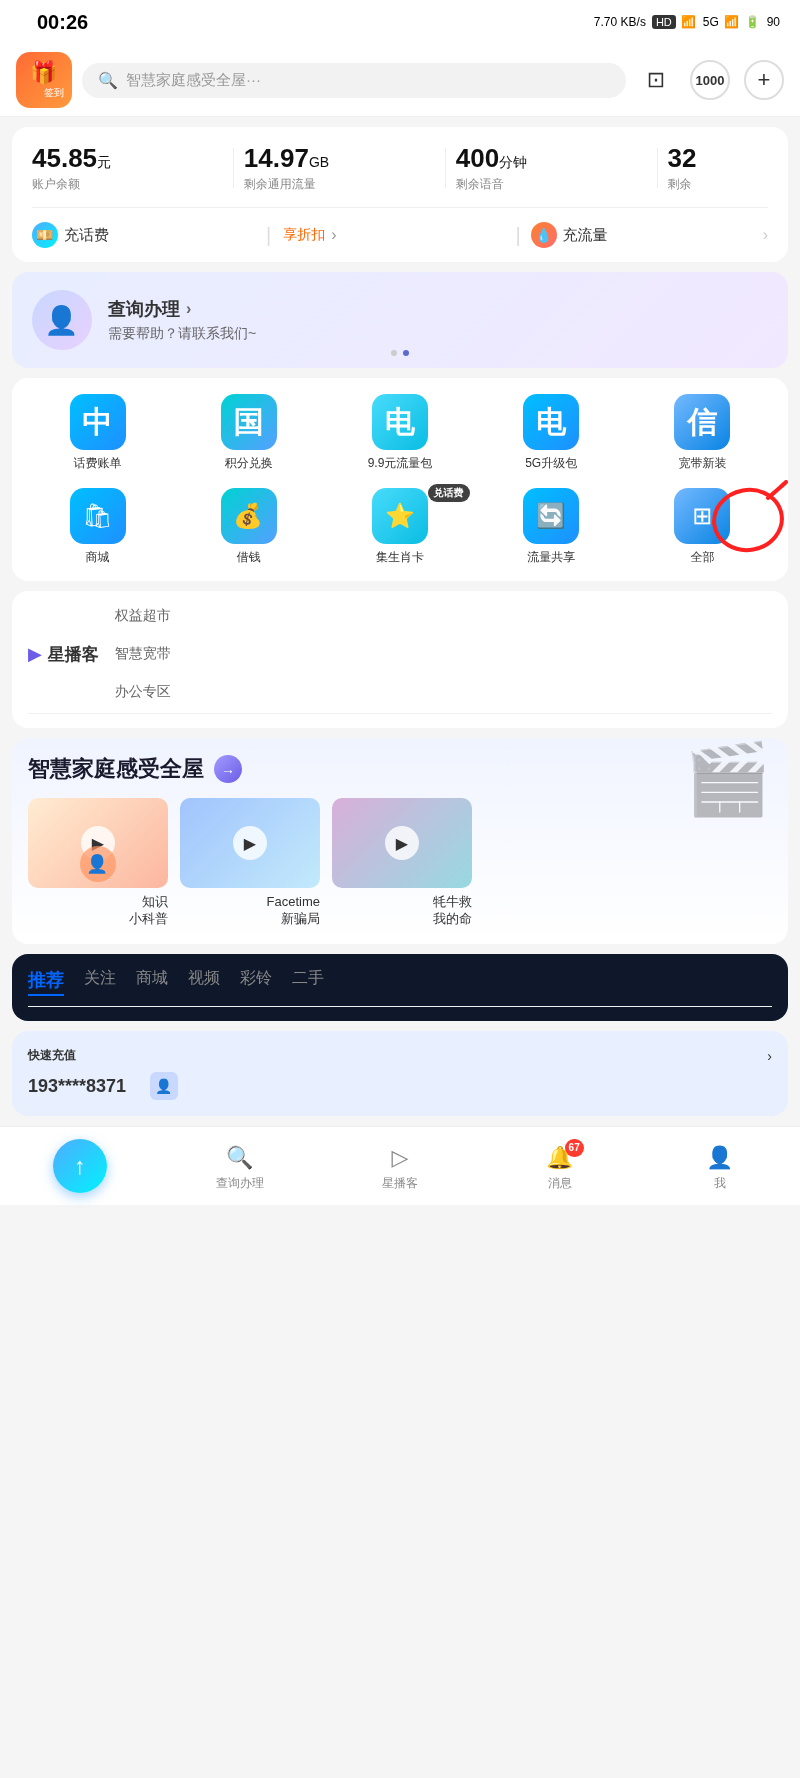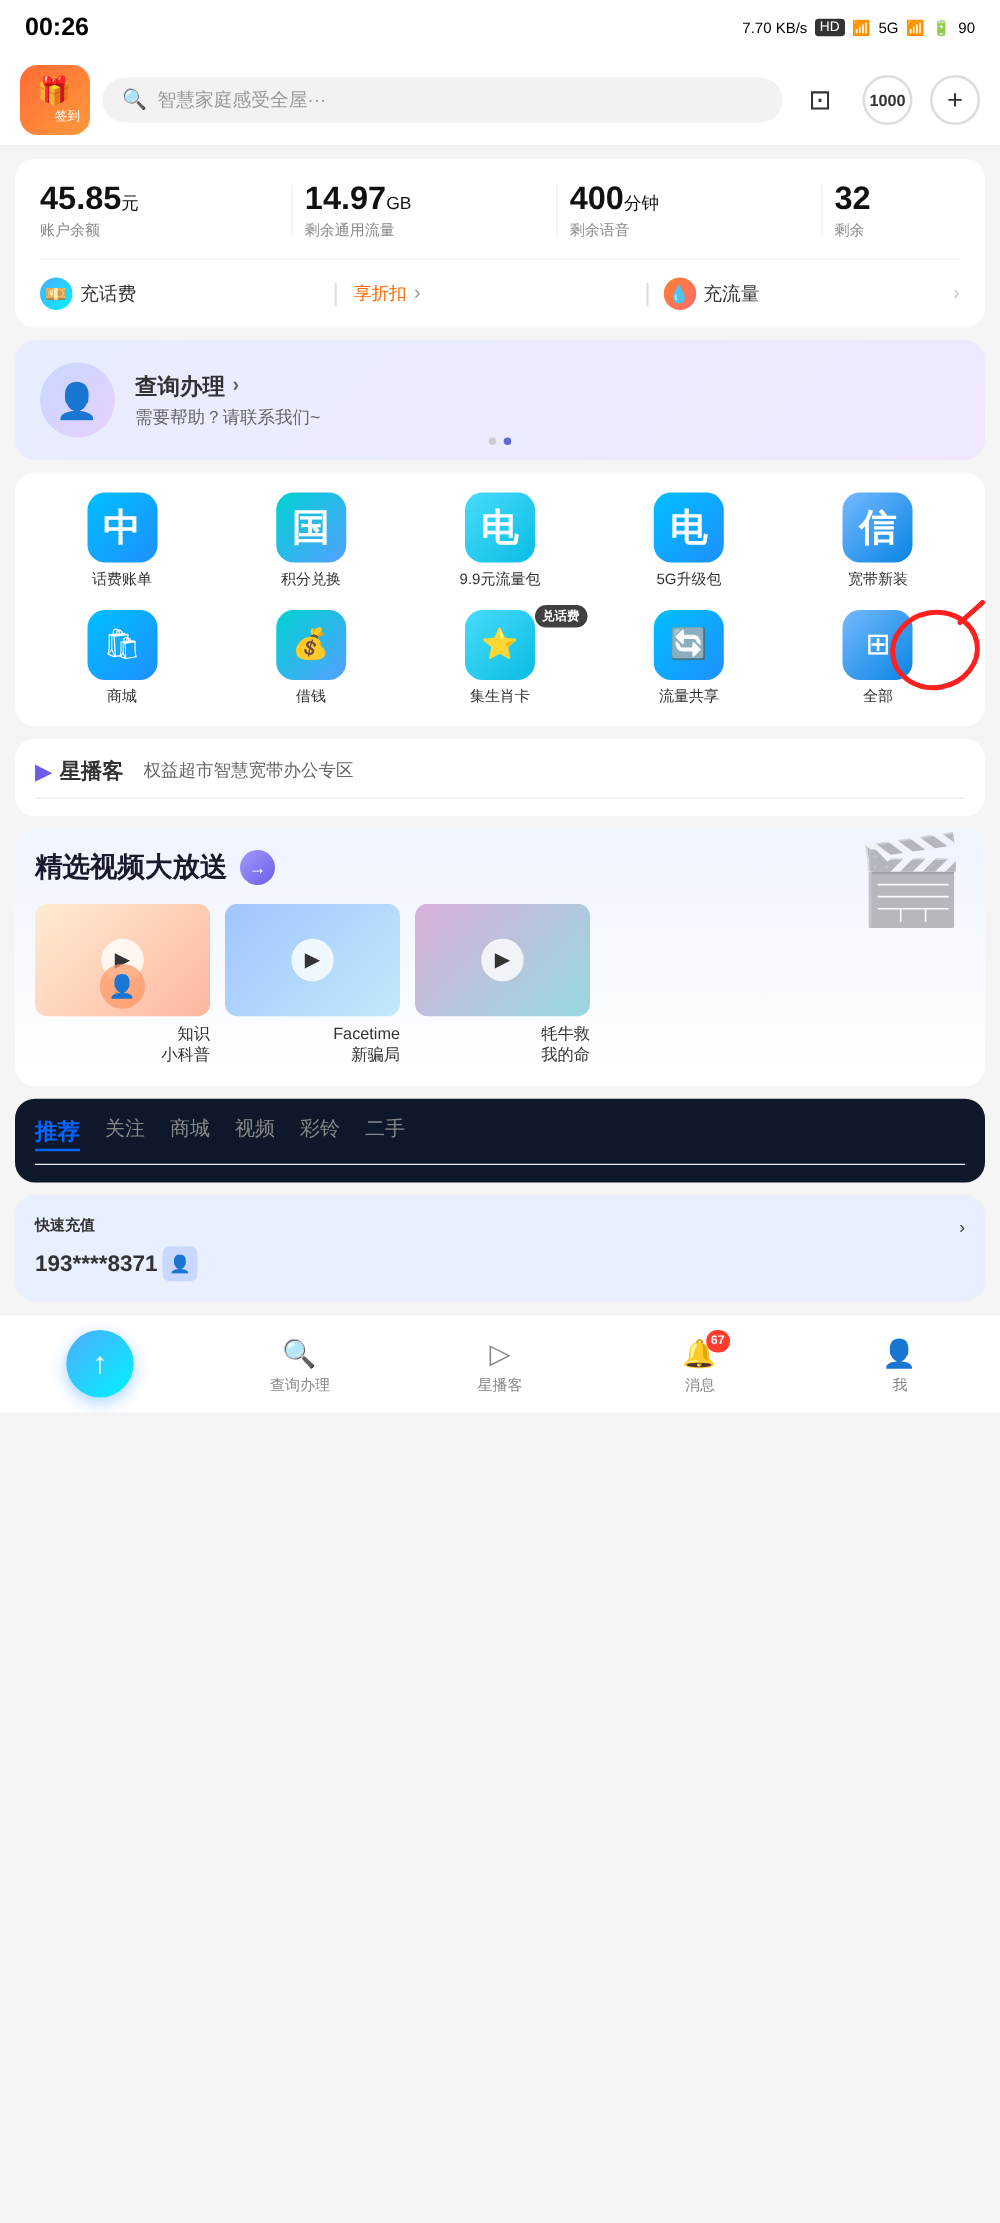--- a/index.html
+++ b/index.html
@@ -18,20 +18,21 @@
       display: flex;
       justify-content: space-between;
       align-items: center;
       padding: 8px 20px;
       height: 44px;
     }
     .status-time {
       font-size: 20px;
       font-weight: 600;
       color: #000;
+      margin-left: 17px;
     }
     .status-icons {
       display: flex;
       align-items: center;
       gap: 6px;
       font-size: 13px;
       color: #000;
     }
     .status-icons span { font-size: 12px; }
 
@@ -288,21 +289,23 @@
       color: #6c5ce7;
       font-size: 18px;
     }
     .tab-brand-text {
       font-size: 17px;
       font-weight: 700;
       color: #333;
     }
     .tab-items {
       display: flex;
+      gap: 16px;
       overflow-x: auto;
+      flex-direction: column;
     }
     .tab-item {
       font-size: 14px;
       color: #666;
       white-space: nowrap;
       padding: 2px 0;
     }
 
     
     .video-section {
@@ -493,21 +496,21 @@
       justify-content: space-between;
     }
     .recharge-title { font-size: 12px; font-weight: 600; color: #333; }
     .recharge-arrow { color: #333; font-size: 14px; }
     .recharge-number {
       font-size: 18px;
       font-weight: 600;
       color: #333;
       display: flex;
       align-items: center;
-      gap: 4px;
+      gap: 24px;
     }
     .recharge-icon {
       width: 28px;
       height: 28px;
       background: #c8d8ff;
       border-radius: 6px;
       display: flex;
       align-items: center;
       justify-content: center;
       font-size: 14px;
@@ -684,21 +687,21 @@
     <div class="tab-items">
       <span class="tab-item">权益超市</span>
       <span class="tab-item">智慧宽带</span>
       <span class="tab-item">办公专区</span>
     </div>
   </div>
 </div>
 
 <div class="video-section" style="position:relative;margin:10px 12px;border-radius:16px;">
   <div class="video-header">
-    <span class="video-title-text">精选视频大放送</span>
+    <span class="video-title-text">智慧家庭感受全屋</span>
     <div class="video-arrow">
       <span>→</span>
     </div>
     <div style="position:absolute;right:16px;top:0;font-size:70px;opacity:0.35;pointer-events:none;">🎬</div>
   </div>
   <div class="video-cards">
     <div class="video-card">
       <div class="video-thumb thumb-pink">
         <div class="play-icon">▶</div>
         <div style="position:absolute;bottom:0;left:0;right:0;display:flex;justify-content:center;padding-bottom:6px;">

